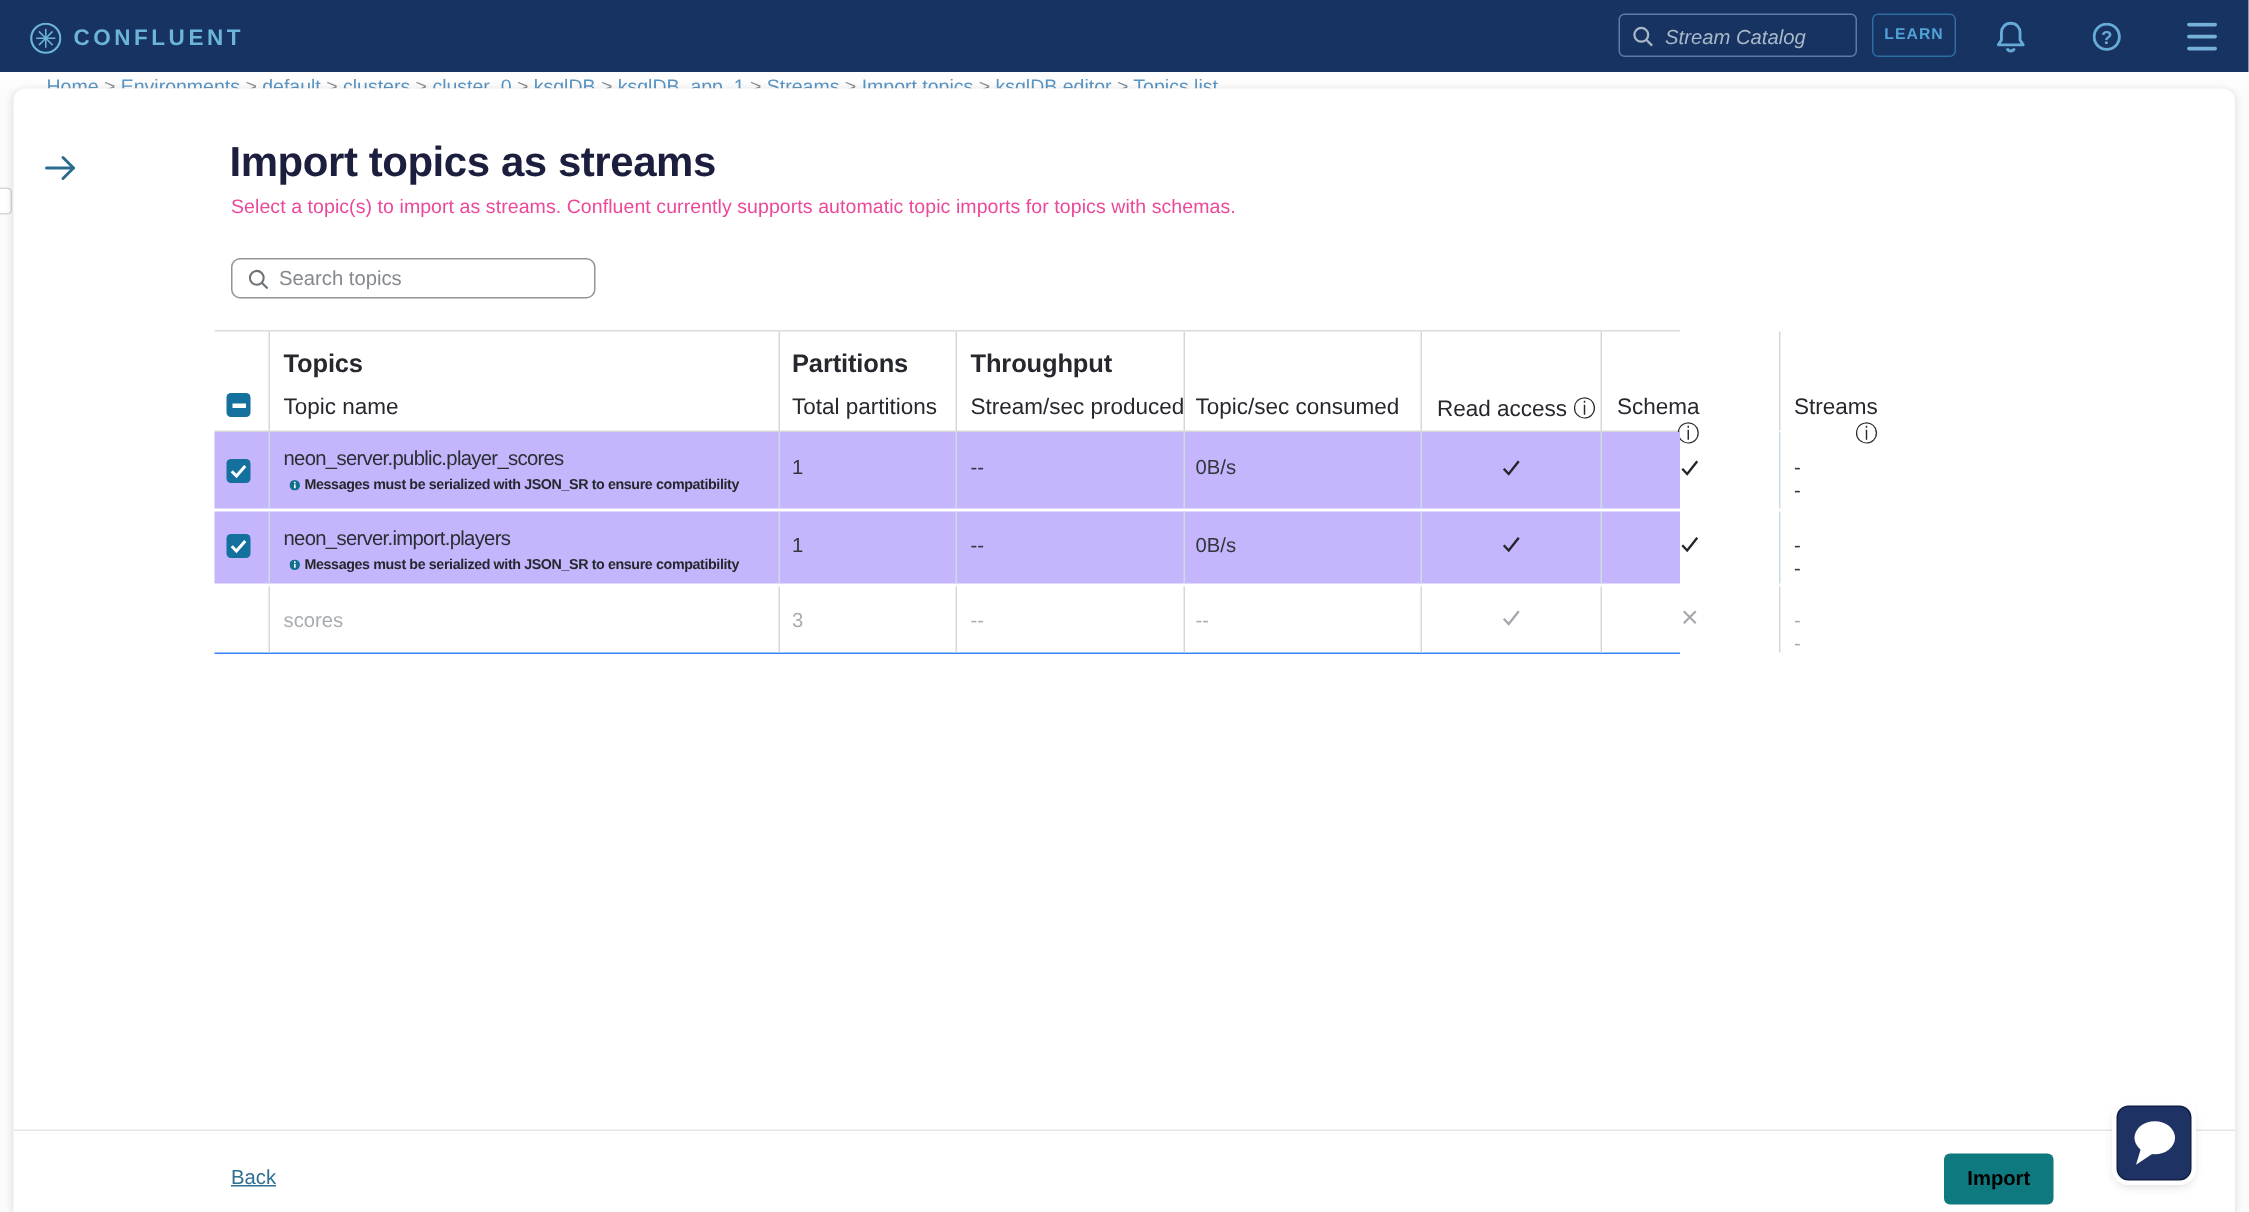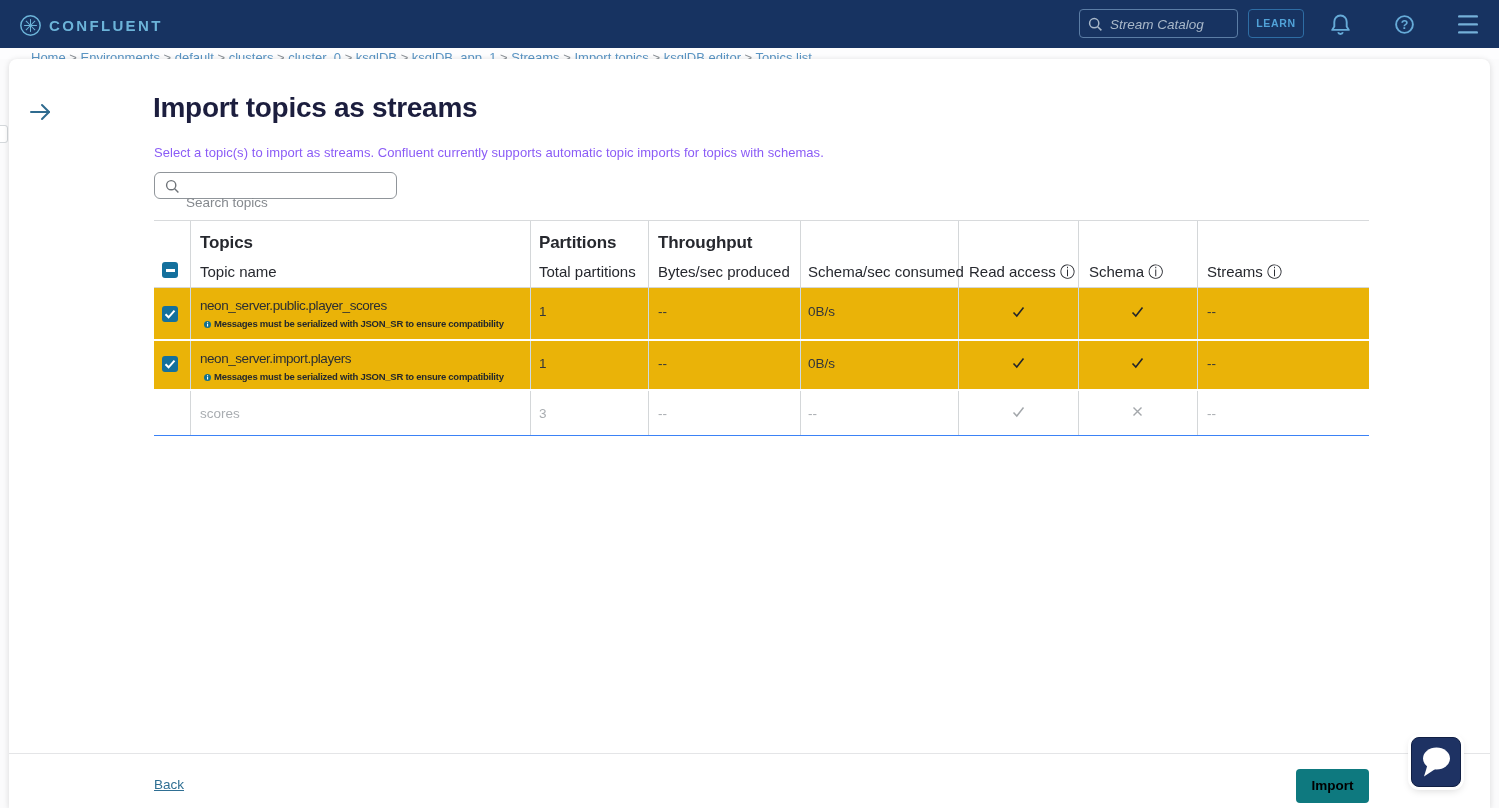--- a/index.html
+++ b/index.html
@@ -23,33 +23,33 @@
   .crumbstrip { position:absolute; left:0; top:48px; width:1499px; height:11px; background:#fdfdfe; overflow:hidden; }
   .crumbs { position:absolute; left:31px; top:2px; font-size:13px; color:#5a95c4; white-space:nowrap; }
   .crumbs .sep { color:#8a9096; }
 
   
   .panel { position:absolute; left:9px; top:59px; width:1481px; height:749px; background:#ffffff;
     border-radius:8px 8px 0 0; box-shadow:0 1px 6px rgba(0,0,0,0.14);text-align:right; }
   .backarrow { position:absolute; left:21px; top:44px; }
   h1 { position:absolute; left:144px; top:33px; font-size:28px; font-weight:bold; color:#1c1e3e;
     letter-spacing:-0.3px; }
-  .subtitle { position:absolute; left:145px; top:71px; font-size:13px; color:#8b5cf6; letter-spacing:0.05px;margin-top:15px; }
+  .subtitle { position:absolute; left:145px; top:71px; font-size:13px; color:#ec4899; letter-spacing:0.05px; }
 
   .tsearch { position:absolute; left:145px; top:113px; width:243px; height:27px;
     border:1px solid #90959a; border-radius:6px; background:#fff; }
-  .tsearch .ph { position:absolute; left:31px; top:22px; font-size:13.5px; color:#85898e; }
-
-  
-  .table { position:absolute; left:145px; top:161px; width:1215px; }
+  .tsearch .ph { position:absolute; left:31px; top:5px; font-size:13.5px; color:#85898e; }
+
+  
+  .table { position:absolute; left:134px; top:161px; width:977px; }
   .thead { position:relative; height:68px; border-top:1px solid #d8dadc; border-bottom:1px solid #d4d7d9; }
   .col-line { position:absolute; top:0; bottom:0; width:1px; background:#d4d7d9; }
   .grp { position:absolute; top:12px; font-size:17px; font-weight:bold; color:#26282e; letter-spacing:-0.1px; }
   .sub { position:absolute; top:42px; font-size:15px; color:#26282e; }
-  .row { position:relative; height:48px; background:#eab308; margin-bottom:2px; }
+  .row { position:relative; height:48px; background:#c4b5fd; margin-bottom:2px; }
   .row.dis { background:#fff; margin-bottom:0; height:45px; border-bottom:1px solid #3b82f6; }
   .row .col-line { background:#ccdbe4; }
   .row.dis .col-line { background:#d4d7d9; }
   .cellv { position:absolute; font-size:13.5px; color:#33363b; }
   .topicname { position:absolute; left:46px; top:10px; font-size:13.5px; color:#2b2e33; letter-spacing:-0.45px; }
   .note { position:absolute; left:50px; top:30px; font-size:9.5px; font-weight:bold; color:#24282c; letter-spacing:-0.25px; }
   
   .cb { position:absolute; left:8px; width:16px; height:16px; background:#14709d; border-radius:3px; }
   .gray { color:#a9adb1; }
 
@@ -136,22 +136,22 @@
       <div class="col-line" style="left:804px"></div>
       <div class="col-line" style="left:924px"></div>
       <div class="col-line" style="left:1043px"></div>
       <div class="cb" style="top:41px"></div>
       <div style="position:absolute;left:12px;top:48px;width:9px;height:2.5px;background:#fff"></div>
       <div class="grp" style="left:46px">Topics</div>
       <div class="grp" style="left:385px">Partitions</div>
       <div class="grp" style="left:504px">Throughput</div>
       <div class="sub" style="left:46px">Topic name</div>
       <div class="sub" style="left:385px">Total partitions</div>
-      <div class="sub" style="left:504px">Bytes/sec produced</div>
-      <div class="sub" style="left:654px">Schema/sec consumed</div>
+      <div class="sub" style="left:504px">Stream/sec produced</div>
+      <div class="sub" style="left:654px">Topic/sec consumed</div>
       <div class="sub" style="left:815px">Read access <span class="info">ⓘ</span></div>
       <div class="sub" style="left:935px">Schema <span class="info">ⓘ</span></div>
       <div class="sub" style="left:1053px">Streams <span class="info">ⓘ</span></div>
     </div>
     <div class="row" style="height:51px">
       <div class="col-line" style="left:36px"></div>
       <div class="col-line" style="left:376px"></div>
       <div class="col-line" style="left:494px"></div>
       <div class="col-line" style="left:646px"></div>
       <div class="col-line" style="left:804px"></div>

